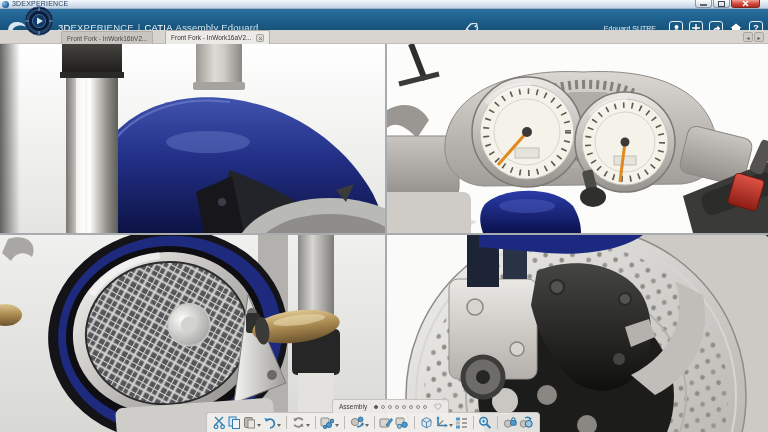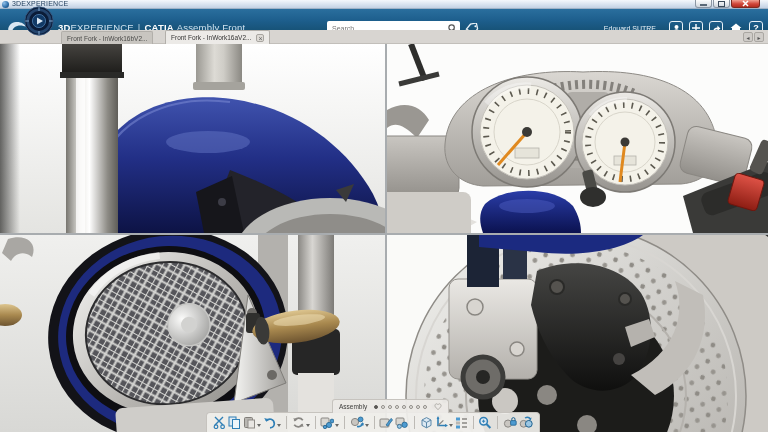--- a/index.html
+++ b/index.html
@@ -20,21 +20,21 @@
     display:flex;align-items:center;justify-content:center;}
   .winbtn svg{display:block;}
   .winbtn.close{width:29px;background:linear-gradient(#f1a192,#d0473a 55%,#b12d20);border-color:#7e2a20;}
 
   
   .appbar{position:absolute;left:0;top:9px;width:768px;height:21px;
     background:linear-gradient(#2a6f9e,#1d5e8c 55%,#175378);}
   .logo3ds{position:absolute;left:5px;top:11px;}
   .compass{position:absolute;left:24px;top:6px;width:30px;height:30px;z-index:5;}
   .brand{position:absolute;left:58px;top:13px;color:#fff;font-size:9.5px;white-space:nowrap;letter-spacing:.2px;}
-  .brand b{font-weight:bold;}
+  .brand b{font-weight:normal;}
   .brand .lite{color:#cfe2ef;font-weight:normal;margin-top:16px;}
   .brand .pipe{margin:0 4px;color:#bcd6e7;}
   .search{position:absolute;left:327px;top:12px;width:133px;height:14px;background:#fff;
     border-radius:2px;display:flex;align-items:center;padding:0 3px;}
   .search input{border:none;outline:none;flex:1;font-size:7px;color:#444;width:100px;
     font-family:"Liberation Sans",sans-serif;background:transparent;}
   .tagbtn{position:absolute;left:465px;top:13px;width:16px;height:13px;display:flex;align-items:center;}
   .userzone{position:absolute;right:5px;top:11px;display:flex;align-items:center;height:16px;}
   .uname{color:#e8f1f7;font-size:7px;margin-right:7px;}
   .ubtn{width:14px;height:14px;border:1px solid #e8f1f7;border-radius:3px;margin-left:6px;
@@ -107,28 +107,21 @@
       </div>
     </div>
   </div>
 
   <div class="appbar">
     <svg class="logo3ds" width="24" height="18" viewBox="0 0 24 18">
       <path d="M4 13 C1.5 8 5 2.5 11 2 C16 1.6 20 4 21 7 C17.5 4.8 12.5 5 9.6 7.2 C6.8 9.4 7 12.4 9 14.2 C11.2 16 15 15.7 17 14 C15.6 16.8 11.4 18.3 7.8 17 C5.3 16 4.6 14.4 4 13Z" fill="#d9e7f2"></path>
       <circle cx="19.5" cy="12.5" r="2.2" fill="#9cc4e0"></circle>
     </svg>
     <div class="brand">
-      <b>3D</b><span class="lite">EXPERIENCE</span><span class="pipe">|</span><b>CATIA</b>&nbsp;<span class="lite">Assembly Front</span>
-    </div>
-    <div class="search">
-      <input placeholder="Search" style="">
-      <svg width="9" height="9" viewBox="0 0 9 9">
-        <circle cx="3.6" cy="3.6" r="2.7" fill="none" stroke="#555" stroke-width="1.2"></circle>
-        <line x1="5.8" y1="5.8" x2="8.4" y2="8.4" stroke="#555" stroke-width="1.3"></line>
-      </svg>
+      <b>3D</b><span class="lite">EXPERIENCE</span><span class="pipe">|</span><b>CATIA</b>&nbsp;<span class="lite">Assembly Edouard</span>
     </div>
     <div class="tagbtn">
       <svg width="14" height="12" viewBox="0 0 14 12">
         <path d="M1.5 5 L6.5 1 L12.5 1 L12.5 7 L7.5 11 L1.5 5Z" fill="none" stroke="#eaf2f8" stroke-width="1.3" transform="rotate(-12 7 6)"></path>
         <circle cx="10.4" cy="3.2" r="1" fill="#eaf2f8"></circle>
       </svg>
     </div>
     <div class="userzone">
       <span class="uname">Edouard SUTRE</span>
       <div class="ubtn">

